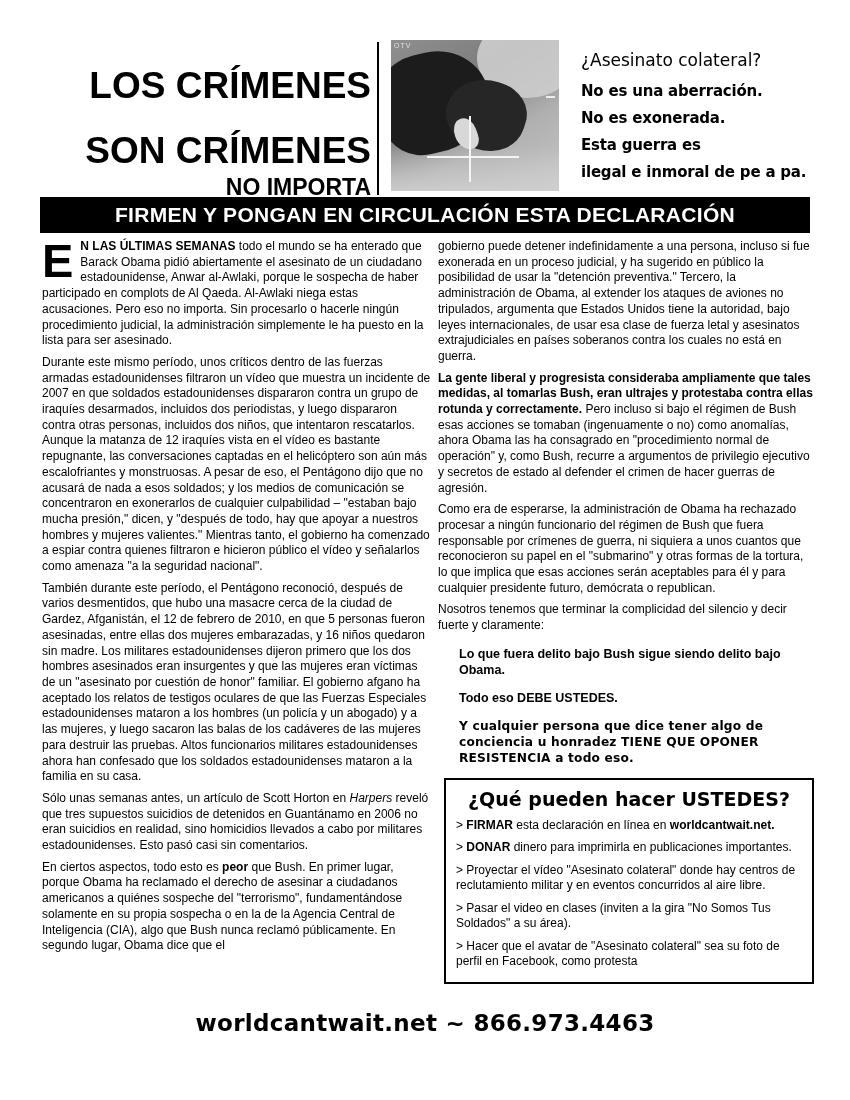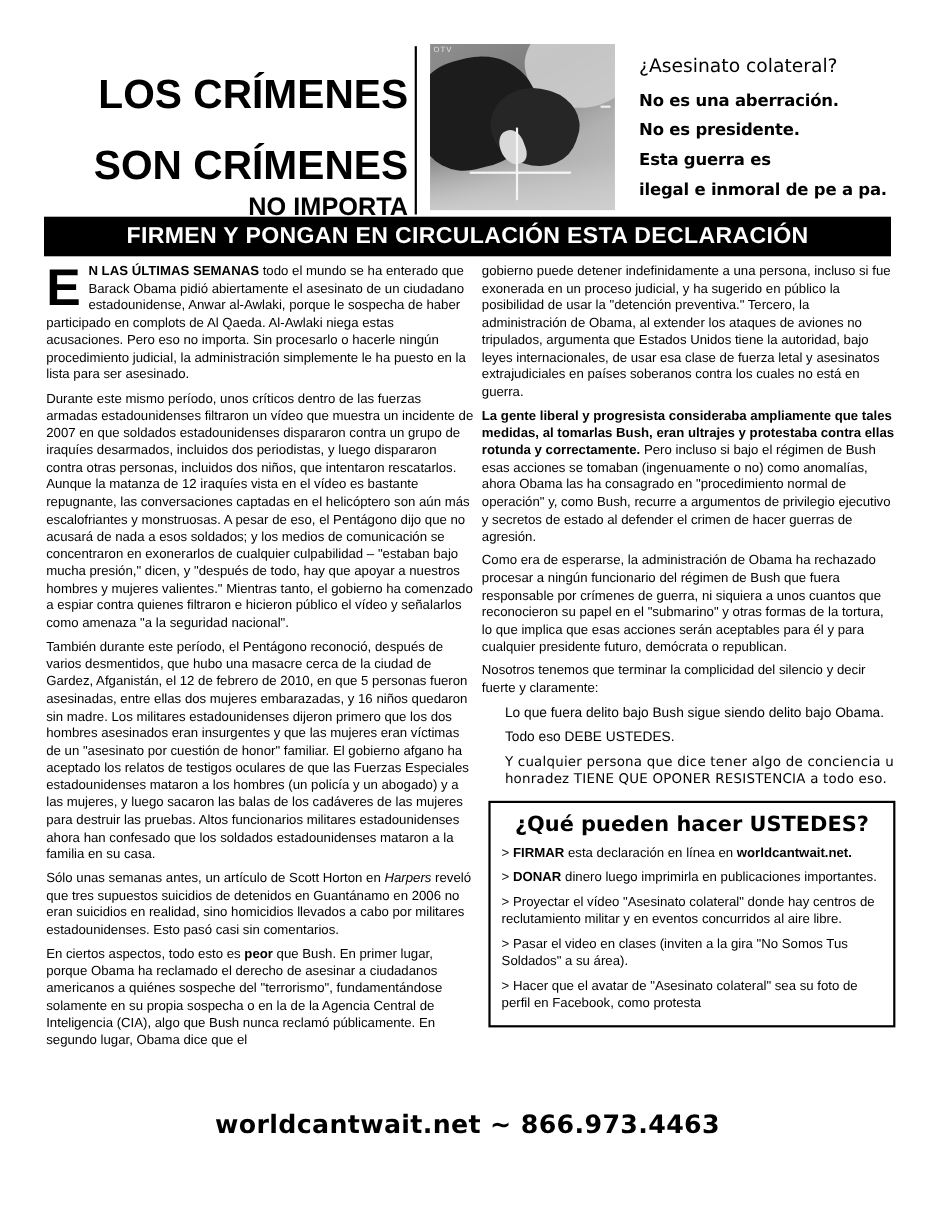--- a/index.html
+++ b/index.html
@@ -35,21 +35,21 @@
   .banner span { font-size:21px; font-weight:bold; letter-spacing:0.3px; }
 
   
   .col { position:absolute; top:239px; font-size:12px; line-height:15.7px; text-align:left; }
   .col-left { left:42px; width:389px; }
   .col-right { left:438px; width:376px; }
   .para { margin-bottom:6px; }
   .dropcap { float:left; font-size:47px; line-height:38px; font-weight:bold; margin:3px 7px 0 0; }
 
   .statements { margin:2px 0 0 21px; }
-  .statement { font-size:12.5px; line-height:16px; font-weight:normal; margin-bottom:6px; }
+  .statement { font-size:12.5px; line-height:16px; font-weight:bold; margin-bottom:6px;margin-top:12px; }
   .statement-alt { font-family:"DejaVu Sans", sans-serif; font-size:12.2px; letter-spacing:0.2px; }
 
   
   .action-box { margin-top:12px; margin-left:6px; width:370px; border:2px solid #000; padding:8px 10px 12px; background:#fff; }
   .action-title { text-align:center; font-family:"DejaVu Sans", sans-serif; font-size:19px; font-weight:bold; margin:4px 0 10px; }
   .action-item { font-size:12px; line-height:15.5px; margin-bottom:7px; }
   .action-item:last-child { margin-bottom:0; }
 
   
   .footer { position:absolute; left:0; top:1010px; width:850px; text-align:center;
@@ -79,21 +79,21 @@
     <div>
       <div class="vs-ch-v"></div>
       <div class="vs-ch-h"></div>
     </div>
     <div class="vs-tick"></div>
   </div>
 
   <div class="tagline">
     <div class="tagline-q">¿Asesinato colateral?</div>
     <div class="tagline-line">No es una aberración.</div>
-    <div class="tagline-line">No es presidente.</div>
+    <div class="tagline-line">No es exonerada.</div>
     <div class="tagline-line">Esta guerra es</div>
     <div class="tagline-line">ilegal e inmoral de pe a pa.</div>
   </div>
 
   <div class="banner">
     <span>FIRMEN Y PONGAN EN CIRCULACIÓN ESTA DECLARACIÓN</span>
   </div>
 
   <section class="col col-left">
     <p class="para"><span class="dropcap">E</span><span><span style="font-weight: bold;">N LAS ÚLTIMAS SEMANAS</span><span> todo el mundo se ha enterado que Barack Obama pidió abiertamente el asesinato de un ciudadano estadounidense, Anwar al-Awlaki, porque le sospecha de haber participado en complots de Al Qaeda. Al-Awlaki niega estas acusaciones. Pero eso no importa. Sin procesarlo o hacerle ningún procedimiento judicial, la administración simplemente le ha puesto en la lista para ser asesinado.</span></span></p>
@@ -111,21 +111,21 @@
 
     <div class="statements">
       <p class="statement">Lo que fuera delito bajo Bush sigue siendo delito bajo Obama.</p>
       <p class="statement">Todo eso DEBE USTEDES.</p>
       <p class="statement statement-alt">Y cualquier persona que dice tener algo de conciencia u honradez TIENE QUE OPONER RESISTENCIA a todo eso.</p>
     </div>
 
     <div class="action-box">
       <div class="action-title">¿Qué pueden hacer USTEDES?</div>
       <p class="action-item"><span>&gt; </span><span style="font-weight: bold;">FIRMAR</span><span> esta declaración en línea en </span><span style="font-weight: bold;">worldcantwait.net.</span></p>
-      <p class="action-item"><span>&gt; </span><span style="font-weight: bold;">DONAR</span><span> dinero luego imprimirla en publicaciones importantes.</span></p>
+      <p class="action-item"><span>&gt; </span><span style="font-weight: bold;">DONAR</span><span> dinero para imprimirla en publicaciones importantes.</span></p>
       <p class="action-item"><span>&gt; Proyectar el vídeo "Asesinato colateral" donde hay centros de reclutamiento militar y en eventos concurridos al aire libre.</span></p>
       <p class="action-item"><span>&gt; Pasar el video en clases (inviten a la gira "No Somos Tus Soldados" a su área).</span></p>
       <p class="action-item"><span>&gt; Hacer que el avatar de "Asesinato colateral" sea su foto de perfil en Facebook, como protesta</span></p>
     </div>
   </section>
 
   <footer class="footer">
     <span>worldcantwait.net ~ 866.973.4463</span>
   </footer>
 

